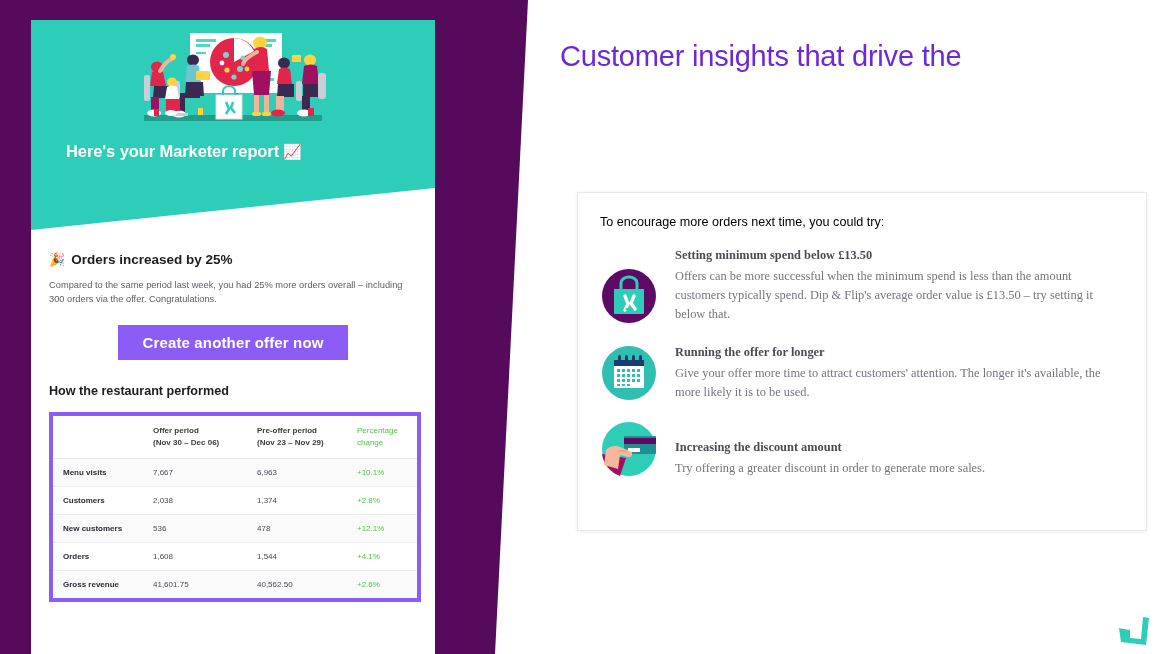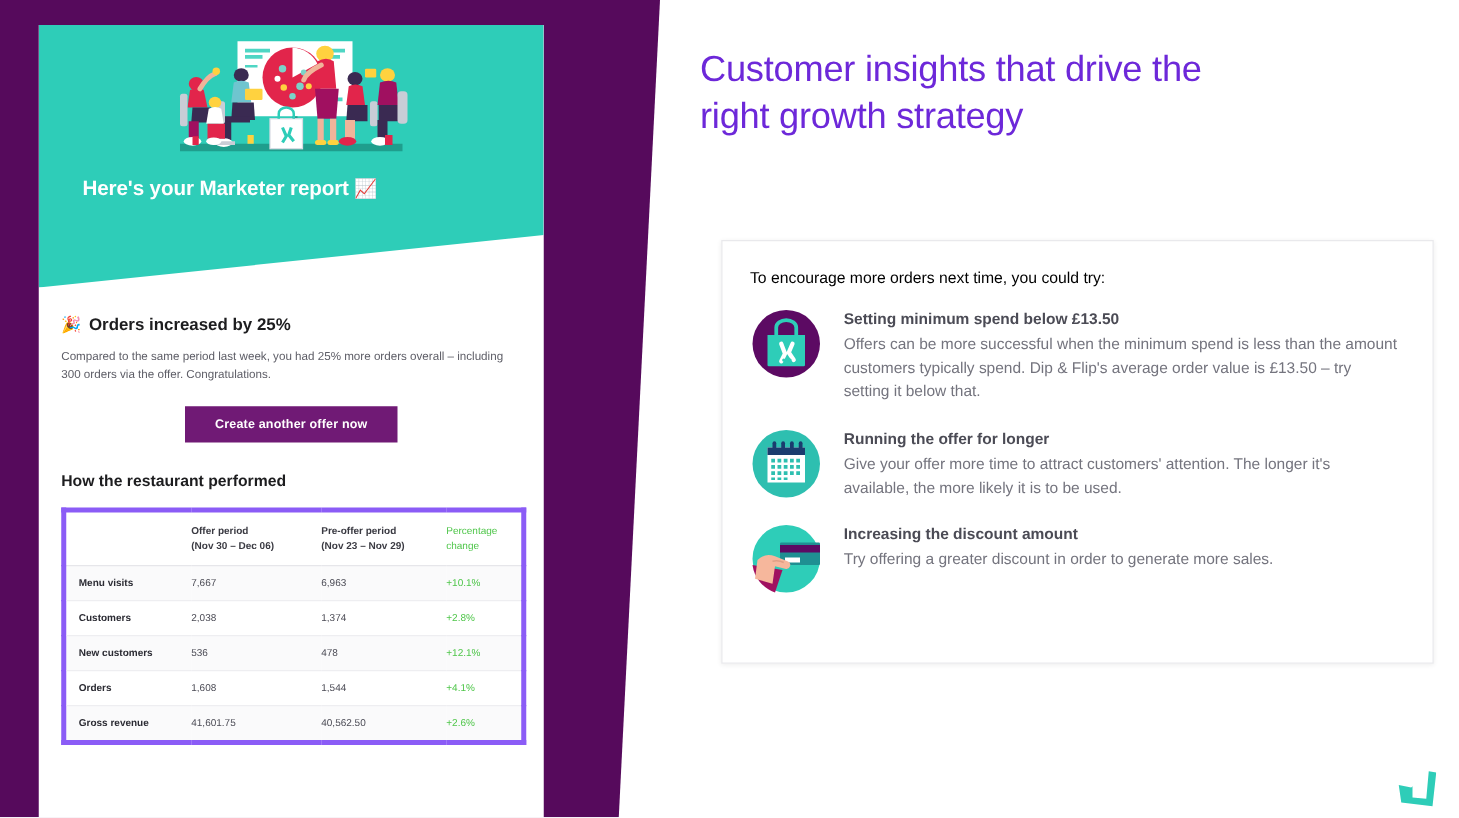--- a/index.html
+++ b/index.html
@@ -91,23 +91,23 @@
     font-size: 9.3px;
     line-height: 1.55;
     color: #5d5d66;
     margin-top: 11px;
   }
 
   #cta-wrap { text-align: center; margin-top: 18px; }
 
   #cta-button {
     display: inline-block;
-    background: #701a75;
+    background: #8b5cf6;
     color: #ffffff;
-    font-size: 10px;
+    font-size: 15px;
     font-weight: bold;
     padding: 9px 24px;
     border: none;
     cursor: pointer;
     letter-spacing: 0.15px;
     font-family: "Liberation Sans", sans-serif;
   }
 
   #perf-head {
     font-size: 12.6px;
@@ -183,23 +183,24 @@
   }
 
   #tips-intro {
     font-size: 12.6px;
     color: #000000;
     margin-bottom: 15px;
   }
 
   .tip-row {
     display: flex;
-    align-items: flex-start;
+    align-items: flex-end;
     gap: 17px;
     margin-bottom: 16px;
+    font-family: Liberation Serif, serif;
   }
 
   .tip-icon { flex: 0 0 58px; width: 58px; height: 58px; margin-top: 2px; }
 
   .tip-text { flex: 1; padding-top: 4px; }
 
   .tip-title {
     font-size: 12.4px;
     font-weight: bold;
     color: #4b4b55;
@@ -384,21 +385,20 @@
               <td class="c2">40,562.50</td>
               <td class="c3" style="color: rgb(79, 198, 74);">+2.6%</td>
             </tr>
           </tbody>
       </table>
     </div>
   </div>
 
   <div id="right-heading">
     <div>Customer insights that drive the</div>
-    <div>right growth strategy</div>
   </div>
 
   <div id="tips-card">
     <div id="tips-intro">To encourage more orders next time, you could try:</div>
     <div id="tips-list">
         <div class="tip-row">
           <div class="tip-icon"><svg viewBox="0 0 58 58">
               <circle cx="29" cy="29" r="27" fill="#5c0a63"></circle>
               <path d="M14 22 h30 v24 a1 1 0 0 1 -1 1 h-28 a1 1 0 0 1 -1 -1 z" fill="#2ecdb8"></path>
               <path d="M21 22 v-6 a8 6 0 0 1 16 0 v6" fill="none" stroke="#2ecdb8" stroke-width="3"></path>

